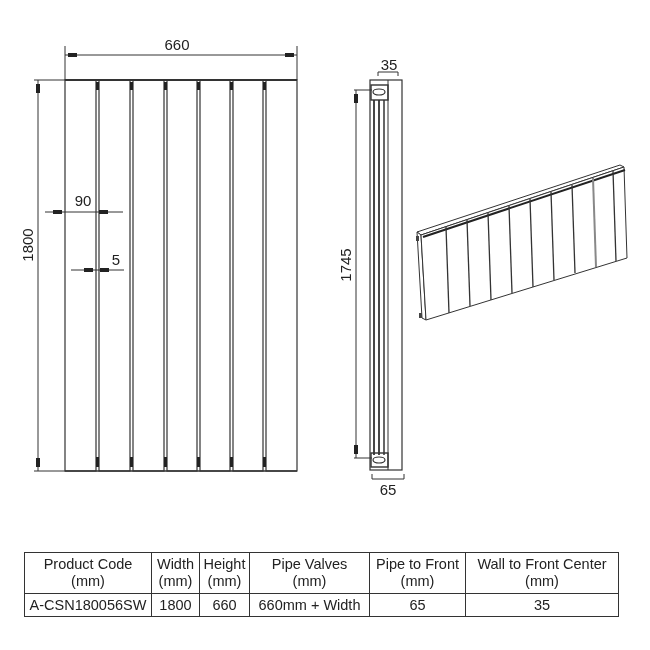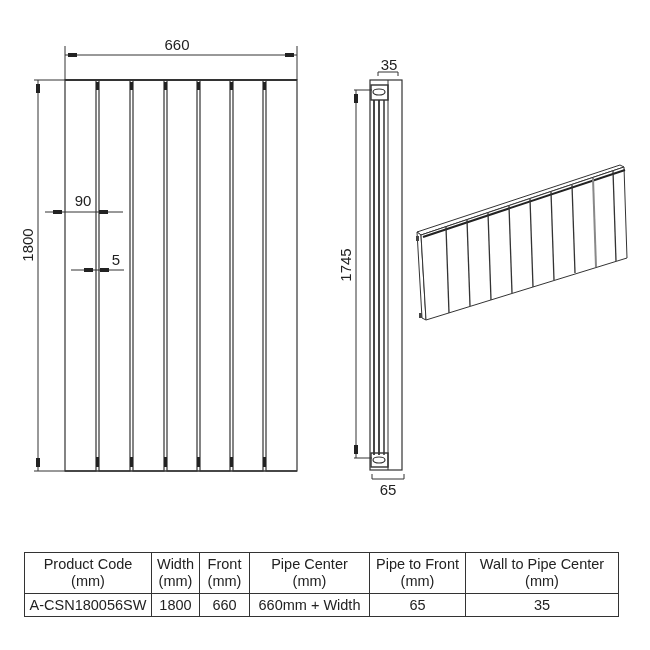--- a/index.html
+++ b/index.html
@@ -121,24 +121,24 @@
     <rect x="416" y="236" width="3" height="5" fill="#444" stroke="none"></rect>
     <rect x="419" y="313" width="3" height="5" fill="#444" stroke="none"></rect>
   </g>
 </svg>
 
 <table class="spec-table">
   <thead>
     <tr>
       <th style="width:120px"><span>Product Code</span><br><span>(mm)</span></th>
       <th style="width:41px"><span>Width</span><br><span>(mm)</span></th>
-      <th style="width:43px"><span>Front</span><br><span>(mm)</span></th>
-      <th style="width:113px"><span>Pipe Center</span><br><span>(mm)</span></th>
+      <th style="width:43px"><span>Height</span><br><span>(mm)</span></th>
+      <th style="width:113px"><span>Pipe Valves</span><br><span>(mm)</span></th>
       <th style="width:89px"><span>Pipe to Front</span><br><span>(mm)</span></th>
-      <th style="width:146px"><span>Wall to Pipe Center</span><br><span>(mm)</span></th>
+      <th style="width:146px"><span>Wall to Front Center</span><br><span>(mm)</span></th>
     </tr>
   </thead>
   <tbody>
     <tr>
       <td>A-CSN180056SW</td>
       <td>1800</td>
       <td>660</td>
       <td>660mm + Width</td>
       <td>65</td>
       <td>35</td>

